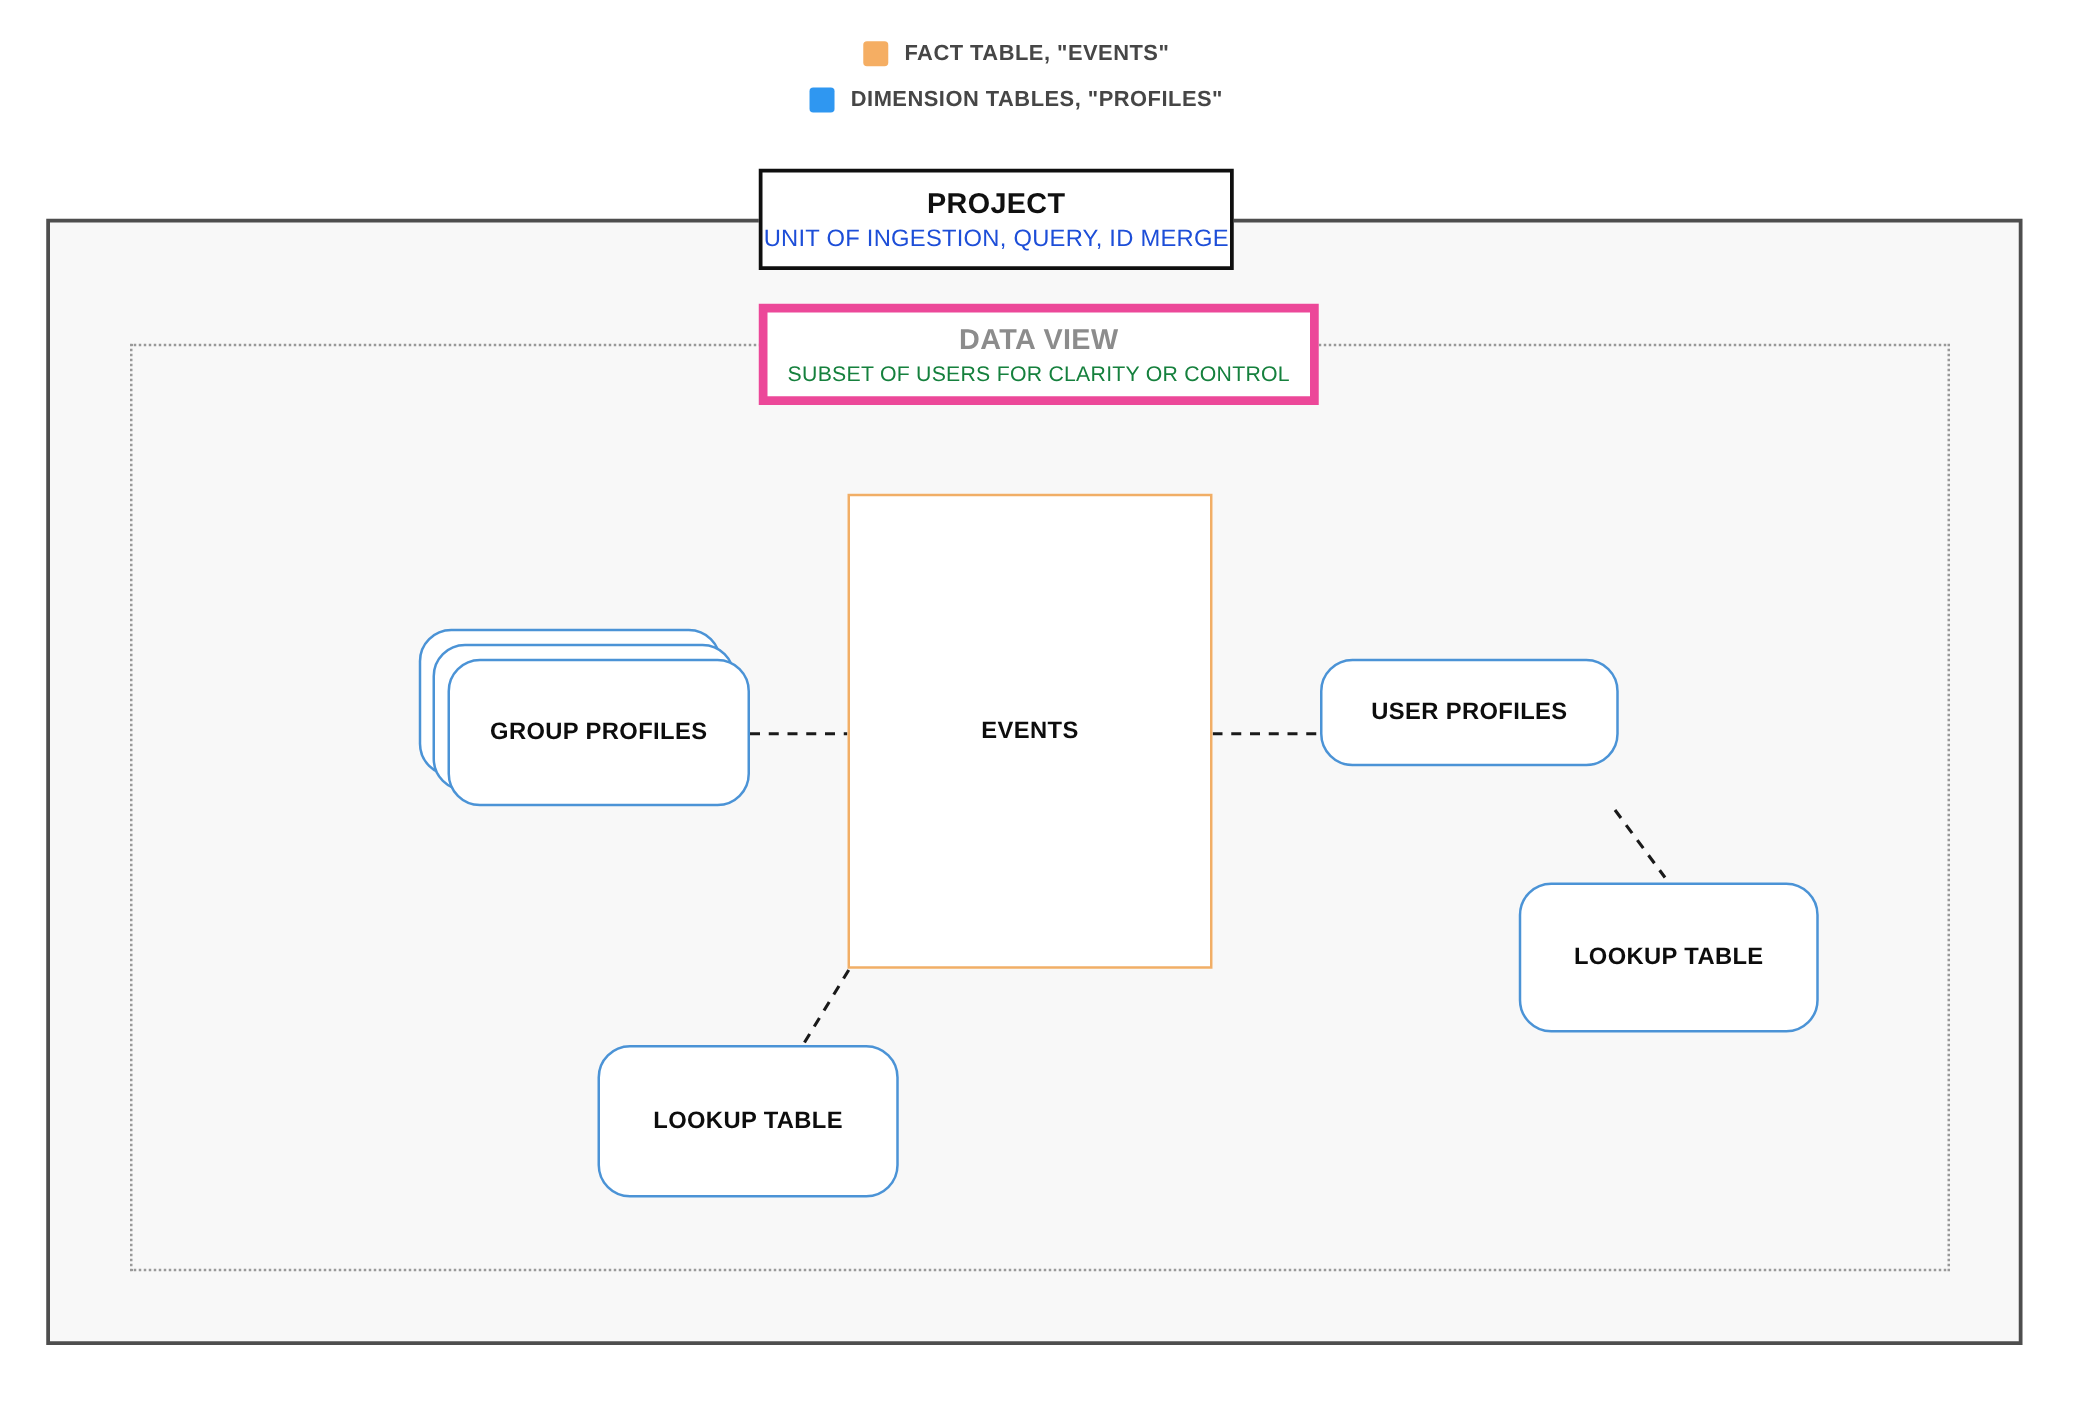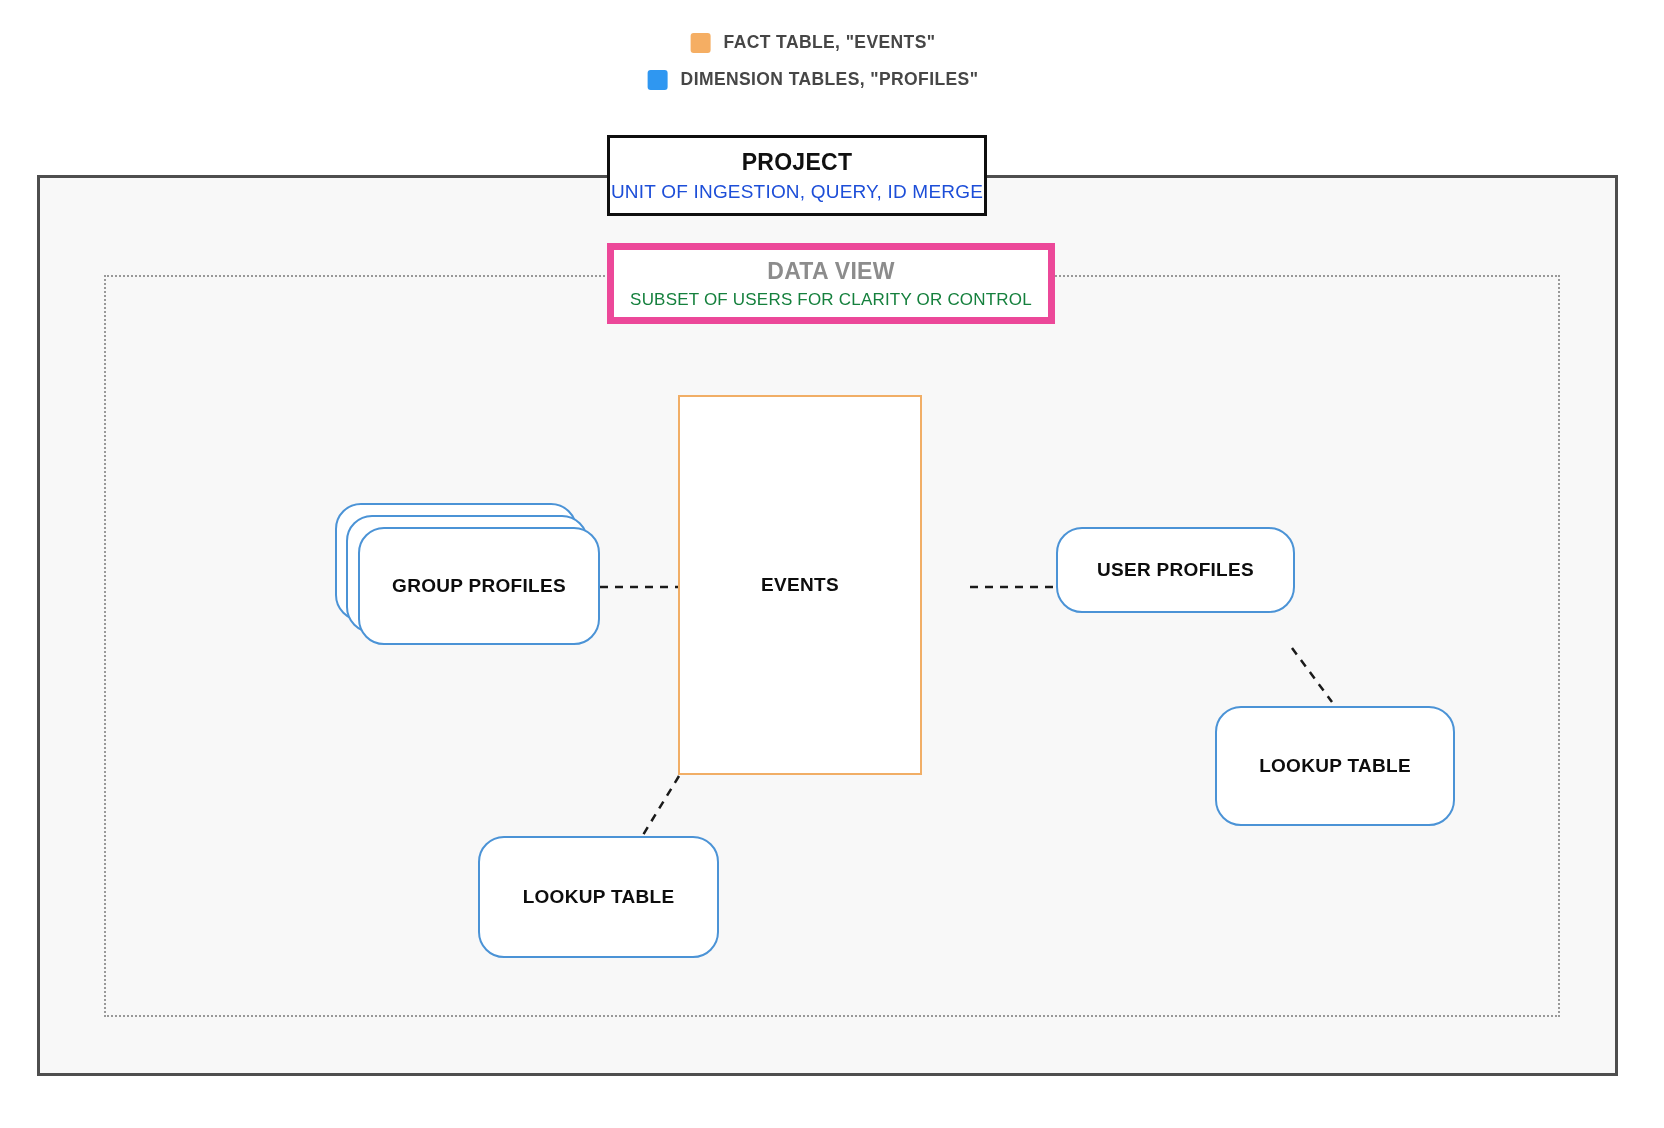--- a/index.html
+++ b/index.html
@@ -93,21 +93,21 @@
   .node-label {
     font-size: 19px;
     font-weight: 700;
     color: #0d0d0d;
     letter-spacing: 0.3px;
     white-space: nowrap;
   }
   .events-box {
     position: absolute;
     left: 678px; top: 395px;
-    width: 244px; height: 380px;
+    width: 292px; height: 380px;
     border: 2px solid #f1ae66;
     background: #ffffff;
     box-sizing: border-box;
     display: flex;
     align-items: center;
     justify-content: center;
     z-index: 3;
   }
   .dim-card {
     position: absolute;

